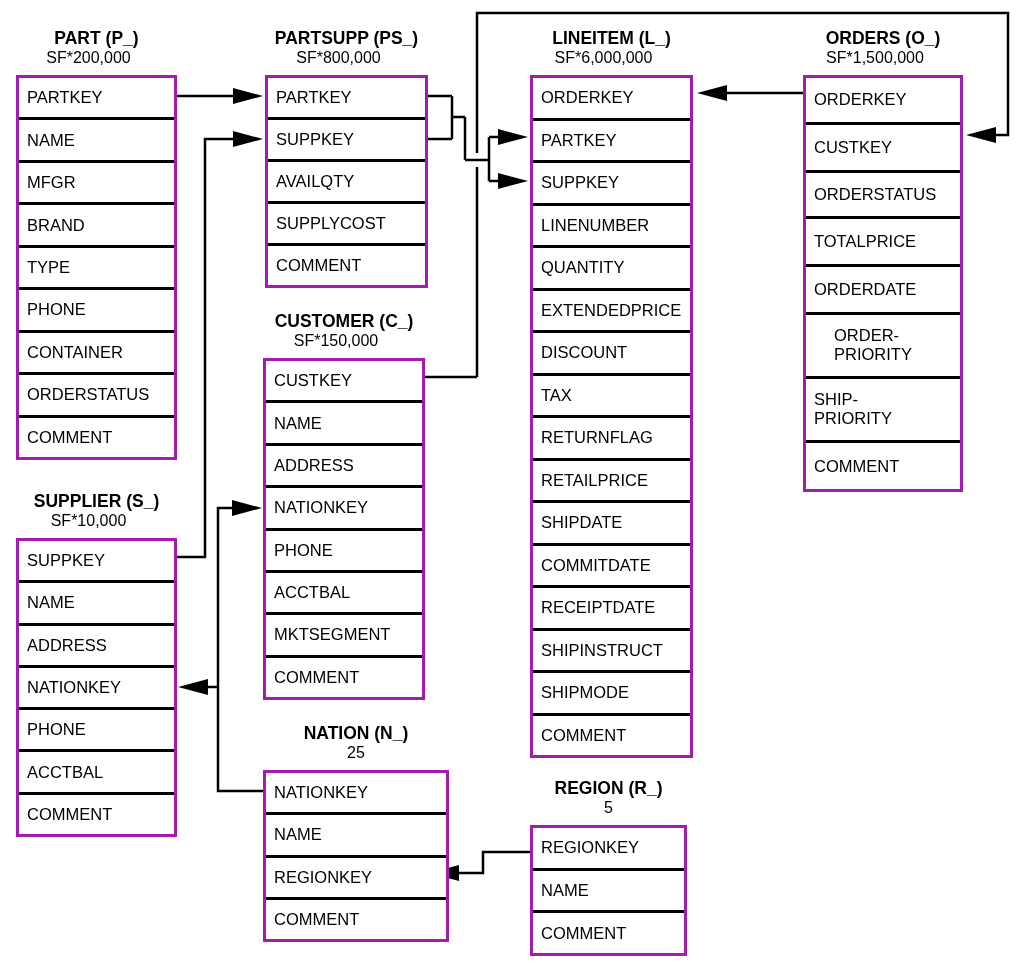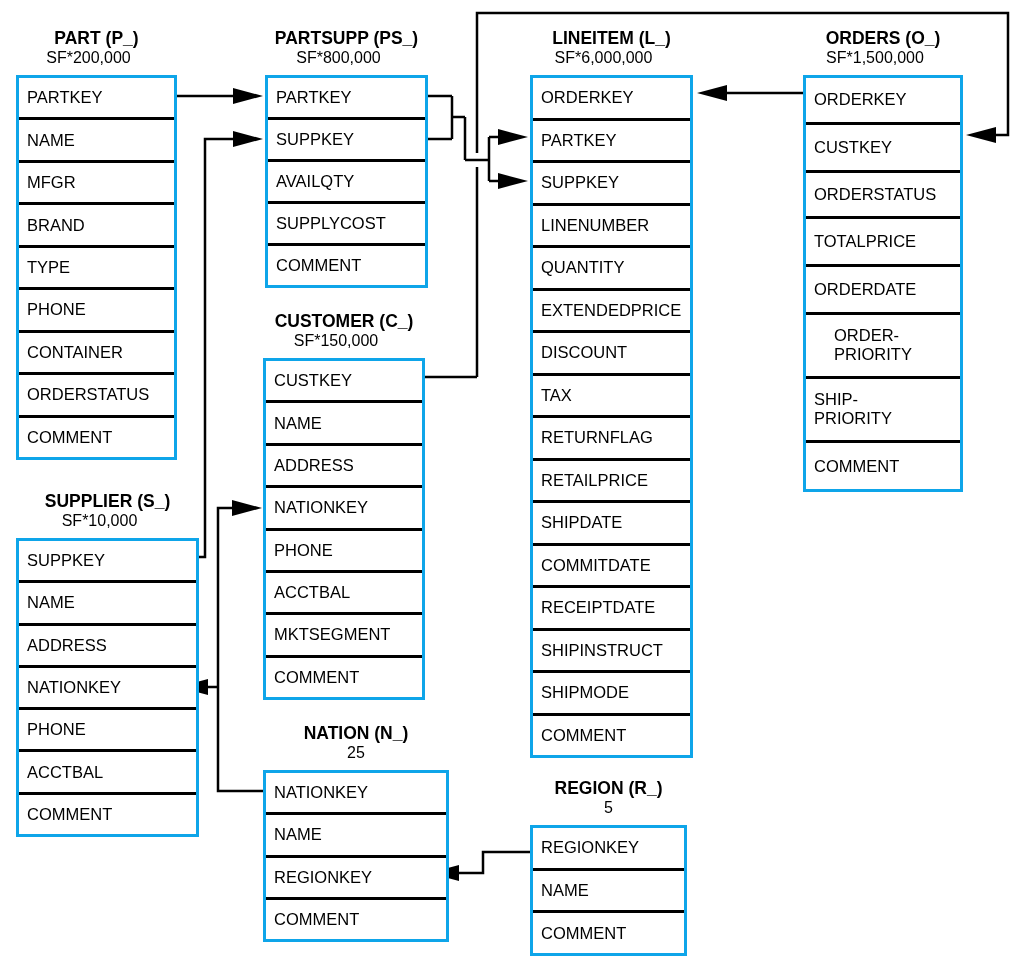--- a/index.html
+++ b/index.html
@@ -7,41 +7,41 @@
     position:relative;width:1025px;height:966px;background:#fff;
     font-family:"Liberation Sans",sans-serif;color:#000;overflow:hidden;
   }
   svg.wires{position:absolute;left:0;top:0;width:1025px;height:966px;pointer-events:none}
 
   .tbl{position:absolute}
   .tbl .title{font-weight:bold;font-size:17.5px;line-height:20px;text-align:center;white-space:nowrap}
   .tbl .card{font-size:16px;line-height:20px;text-align:center;white-space:nowrap}
   .tbl .card.shift{transform:translateX(-8px)}
   .box{
-    border:3px solid #0ea5e9;box-sizing:border-box;display:flex;flex-direction:column;
+    border:3px solid #a21caf;box-sizing:border-box;display:flex;flex-direction:column;
     margin-top:7px;background:#fff;
   }
   .row{
     flex:1 1 0;border-top:3px solid #000;display:flex;align-items:center;
     padding-left:8px;box-sizing:border-box;min-height:0;
   }
   .row:first-child{border-top:none}
   .row-label{font-size:16.5px;line-height:19px;white-space:pre-line;letter-spacing:0px}
 
   .tbl-part     {left:16px;  top:28px;  width:161px}
   .tbl-part     .box{height:385px}
   .tbl-partsupp {left:265px; top:28px;  width:163px}
   .tbl-partsupp .box{height:213px}
   .tbl-lineitem {left:530px; top:28px;  width:163px}
   .tbl-lineitem .box{height:683px}
   .tbl-orders   {left:803px; top:28px;  width:160px}
   .tbl-orders   .box{height:417px}
   .tbl-customer {left:263px; top:311px; width:162px}
   .tbl-customer .box{height:342px}
-  .tbl-supplier {left:16px;  top:491px; width:183px}
+  .tbl-supplier {left:16px;  top:491px; width:161px}
   .tbl-supplier .box{height:299px}
   .tbl-nation   {left:263px; top:723px; width:186px}
   .tbl-nation   .box{height:172px}
   .tbl-region   {left:530px; top:778px; width:157px}
   .tbl-region   .box{height:131px}
 </style>
 </head>
 <body>
 
 <div class="canvas">

